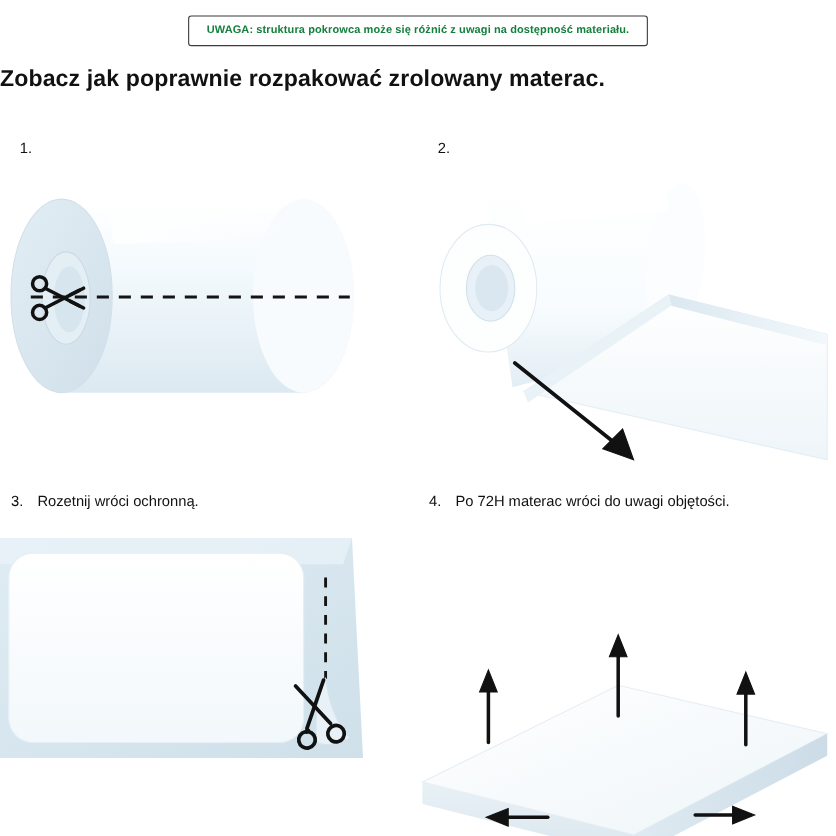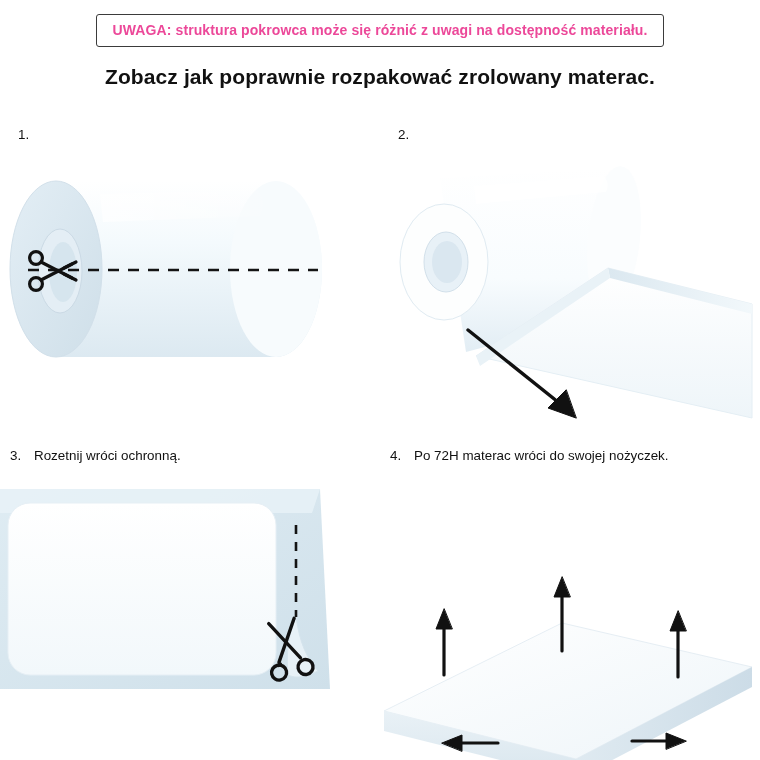--- a/index.html
+++ b/index.html
@@ -17,29 +17,29 @@
   }
   .notice-wrap {
     display: flex;
     justify-content: center;
     padding-top: 14px;
   }
   .notice {
     border: 1px solid #3b3b3b;
     border-radius: 3px;
     padding: 7px 16px 8px 16px;
-    font-size: 14px;
+    font-size: 10px;
     font-weight: bold;
     letter-spacing: 0.1px;
-    color: #ec4899;
+    color: #15803d;
     background: #fff;
     white-space: nowrap;
   }
   .title {
-    text-align: center;
+    text-align: left;
     font-size: 21px;
     font-weight: bold;
     margin: 18px 0 0 0;
     color: #111;
     letter-spacing: 0.1px;
   }
   .grid {
     position: absolute;
     top: 118px;
     left: 0;
@@ -229,21 +229,21 @@
           <circle cx="33" cy="54" r="7.5"></circle>
           <path d="M9,46 L7,47"></path>
         </g>
       </svg>
     </div>
   </div>
 
   <div class="cell c4">
     <div class="step-head">
       <span class="step-num">4.</span>
-      <span class="step-text">Po 72H materac wróci do swojej nożyczek.</span>
+      <span class="step-text">Po 72H materac wróci do uwagi objętości.</span>
     </div>
     <div class="art">
       <svg width="380" height="321" viewBox="0 0 380 321">
         <defs>
           <linearGradient id="topFace" x1="0" y1="0" x2="1" y2="1">
             <stop offset="0%" stop-color="#ffffff"></stop>
             <stop offset="100%" stop-color="#eef5f9"></stop>
           </linearGradient>
           <linearGradient id="frontFace" x1="0" y1="0" x2="0" y2="1">
             <stop offset="0%" stop-color="#e9f1f6"></stop>

